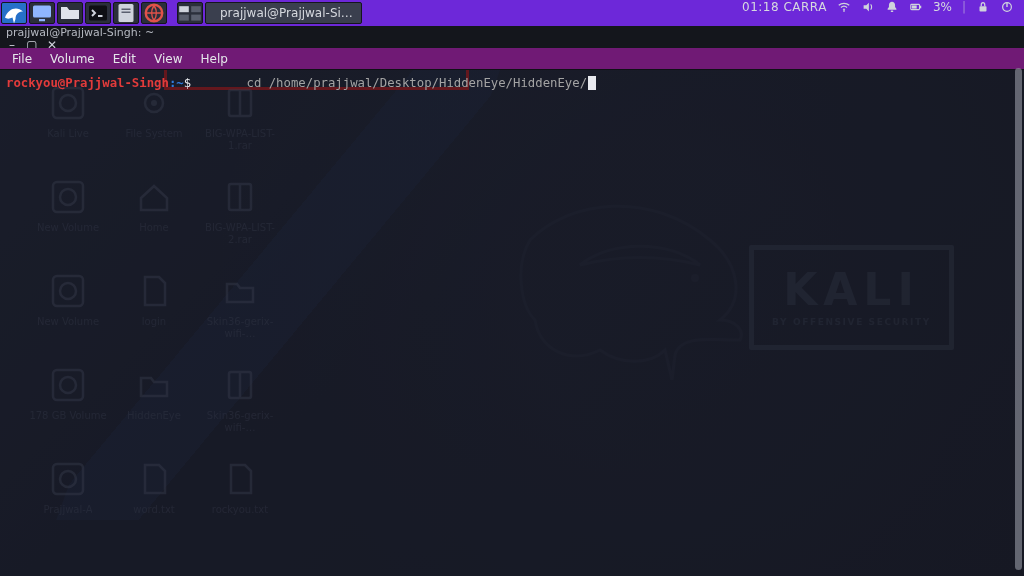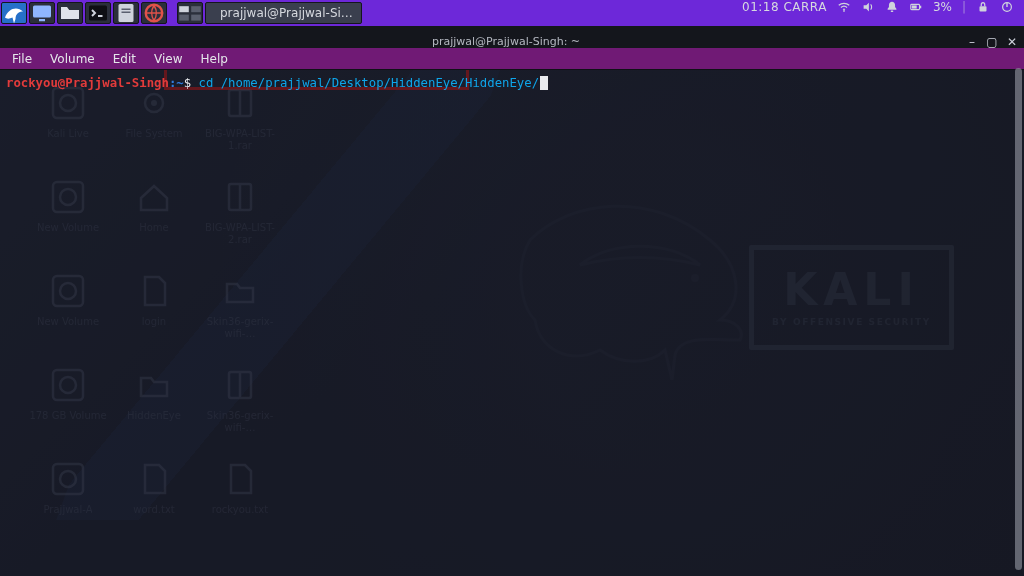--- a/index.html
+++ b/index.html
@@ -84,22 +84,23 @@
 
   
   .term-window {
     position: absolute; left: 0; top: 26px; right: 0; bottom: 0;
     background: transparent;
     z-index: 3;
     display: flex; flex-direction: column;
   }
   .term-titlebar {
     height: 22px; background: #14161c;
-    display: flex; align-items: flex-end; color: #cfd3dc; font-size: 11px;
+    display: flex; align-items: flex-start; color: #cfd3dc; font-size: 11px;
     padding: 0 6px;
+    flex-direction: column;
   }
   .term-titlebar .title { flex: 1; text-align: center; opacity: .85; }
   .win-ctrls { display: flex; gap: 8px; }
   .win-ctrls span { width: 12px; text-align: center; font-size: 12px; line-height: 1; }
   .term-menubar {
     height: 22px; background: #701a75;
     display: flex; align-items: center; gap: 18px;
     padding: 0 12px; font-size: 12px; color: #e4e6ea;
     border-bottom: 1px solid #0f1116;
   }
@@ -108,21 +109,21 @@
     position: relative;
     font-family: "DejaVu Sans Mono", monospace; font-size: 12.3px;
     padding: 6px 8px 6px 6px;
     color: #e9eaef;
     overflow: hidden;
   }
   .term-line { white-space: pre; }
   .ps-user { color: #e23b3b; font-weight: 600; }
   .ps-path { color: #2f7de0; font-weight: 600; }
   .ps-dollar { color: #e9eaef; }
-  .cmd { color: #0ea5e9; }
+  .cmd { color: #a3a3a3; margin-left: 48px; }
   .cursor {
     display: inline-block; width: 8px; height: 14px;
     background: #e9eaef; vertical-align: text-bottom; margin-left: 1px;
   }
   .highlight-box {
     position: absolute;
     border: 3px solid #e11616;
     pointer-events: none;
   }
   .term-scroll {

